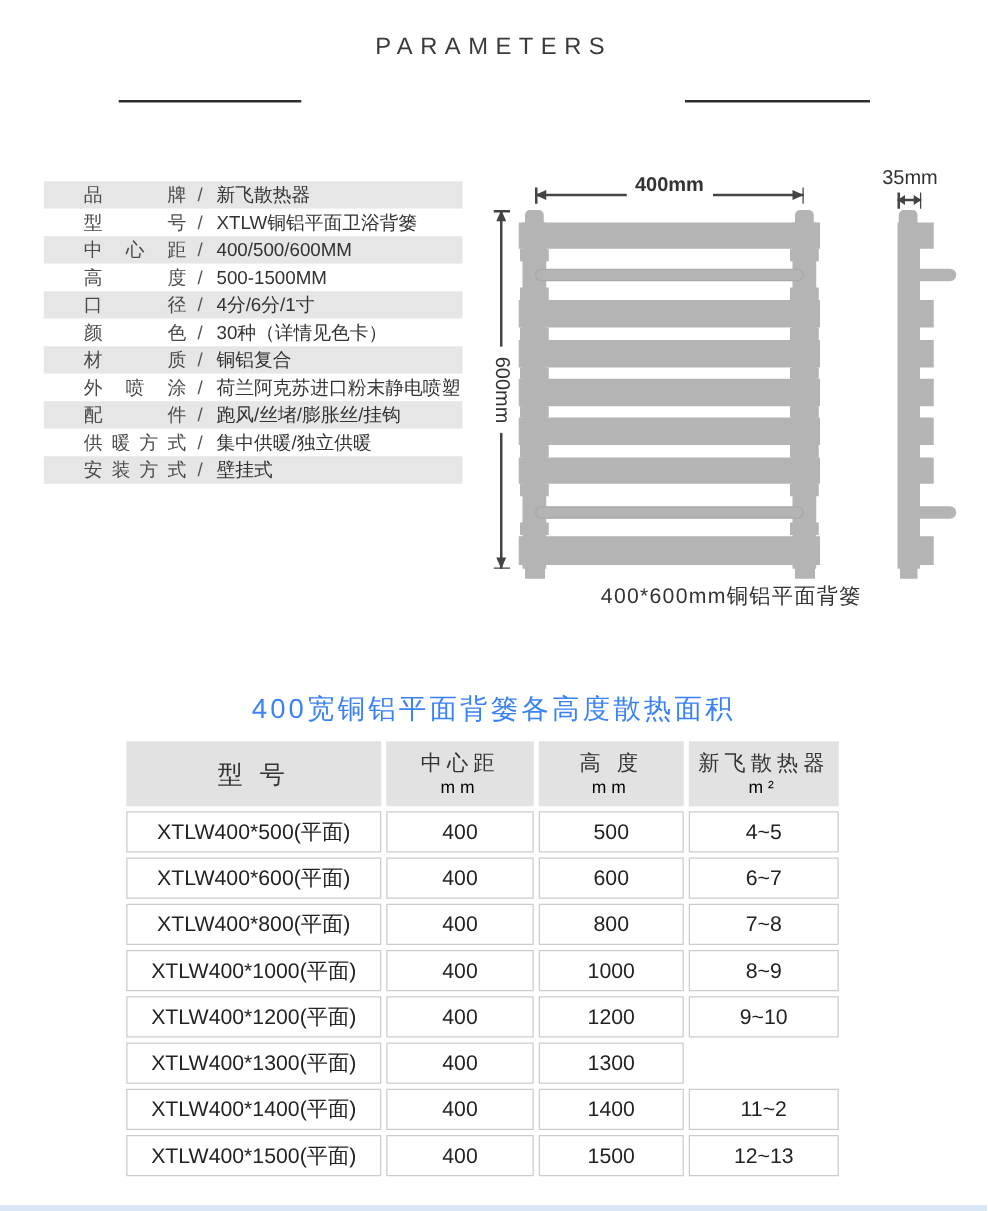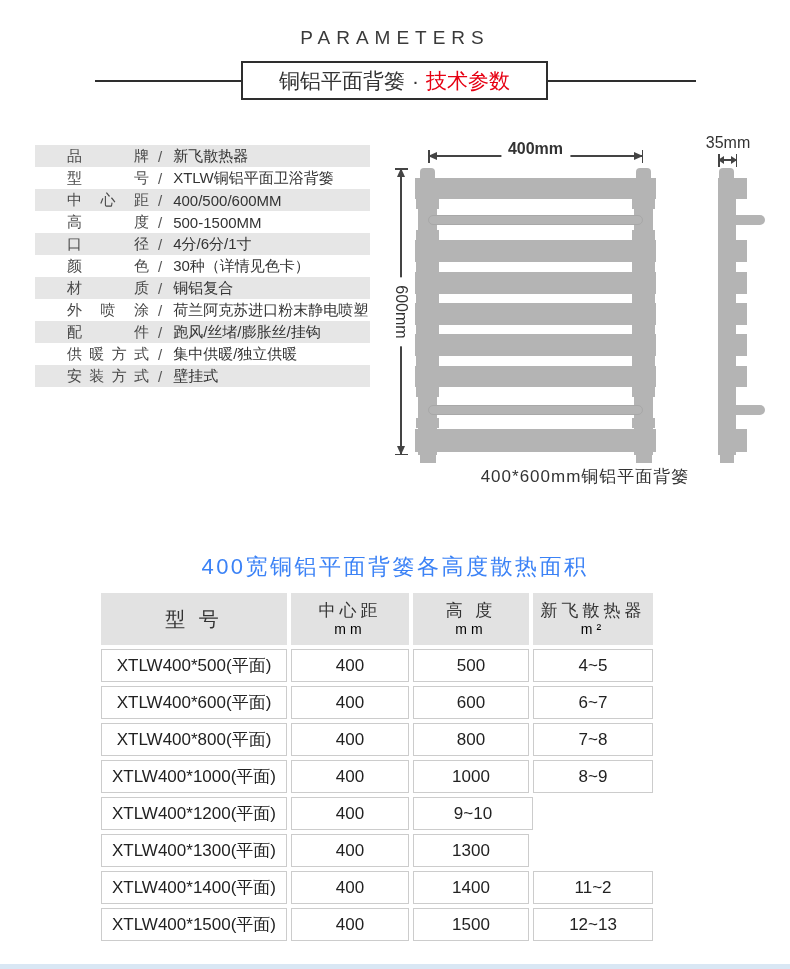--- a/index.html
+++ b/index.html
@@ -50,43 +50,38 @@
   .dim-v .lab{position:absolute;left:8px;top:50%;transform:translate(-50%,-50%);
     writing-mode:vertical-rl;padding:8px 0;white-space:nowrap;}
   .depth-label{position:absolute;left:325px;top:-1px;width:46px;text-align:center;font-size:16px;color:#333;}
   .caption{position:absolute;left:0;top:330px;width:410px;text-align:center;
     font-size:17px;letter-spacing:1px;color:#333;}
   
   .section-title{position:absolute;top:552px;left:0;width:790px;text-align:center;
     font-size:22px;letter-spacing:2.5px;color:#3b82f6;}
   .size-table{position:absolute;left:101px;top:593px;display:flex;flex-direction:column;gap:4px;}
   .st-row{display:flex;gap:4px;}
-  .c1{width:186px;}.c2{width:118px;}.c3{width:116px;}.c4{width:120px;}
+  .c1{width:204px;}.c2{width:118px;}.c3{width:116px;}.c4{width:120px;}
   .st-h{background:#e2e2e2;height:52px;display:flex;flex-direction:column;
     align-items:center;justify-content:center;box-sizing:border-box;}
   .h1big{font-size:20px;letter-spacing:4px;color:#333;}
   .h1{font-size:17px;letter-spacing:4px;line-height:1.2;color:#333;}
   .h2{font-size:14px;letter-spacing:4px;line-height:1.1;color:#000000;}
   .st-c{height:33px;border:1px solid #ccc;box-sizing:border-box;background:#fff;
     display:flex;align-items:center;justify-content:center;font-size:17px;color:#222;white-space:nowrap;}
   .bottom-strip{position:absolute;left:0;top:964px;width:790px;height:5px;background:#d9e7f4;}
 </style>
 </head>
 <body>
 
 <div class="canvas">
 
   <div class="eyebrow">PARAMETERS</div>
   <div class="hline l"></div>
   <div class="hline r"></div>
-  <div class="title-box">
-    <span>铜铝平面背篓</span>
-    <span class="dot">·</span>
-    <span class="red">技术参数</span>
-  </div>
 
   <div class="spec">
     <div class="spec-row g">
       <span class="spec-label">品牌</span>
       <span class="spec-slash">/</span>
       <span class="spec-value">新飞散热器</span>
     </div>
     <div class="spec-row">
       <span class="spec-label">型号</span>
       <span class="spec-slash">/</span>
@@ -260,20 +255,21 @@
     </div>
     <div class="st-row">
       <div class="st-c c1">XTLW400*1000(平面)</div>
       <div class="st-c c2">400</div>
       <div class="st-c c3">1000</div>
       <div class="st-c c4">8~9</div>
     </div>
     <div class="st-row">
       <div class="st-c c1">XTLW400*1200(平面)</div>
       <div class="st-c c2">400</div>
+      <div class="st-c c3">1200</div>
       <div class="st-c c4">9~10</div>
     </div>
     <div class="st-row">
       <div class="st-c c1">XTLW400*1300(平面)</div>
       <div class="st-c c2">400</div>
       <div class="st-c c3">1300</div>
     </div>
     <div class="st-row">
       <div class="st-c c1">XTLW400*1400(平面)</div>
       <div class="st-c c2">400</div>

